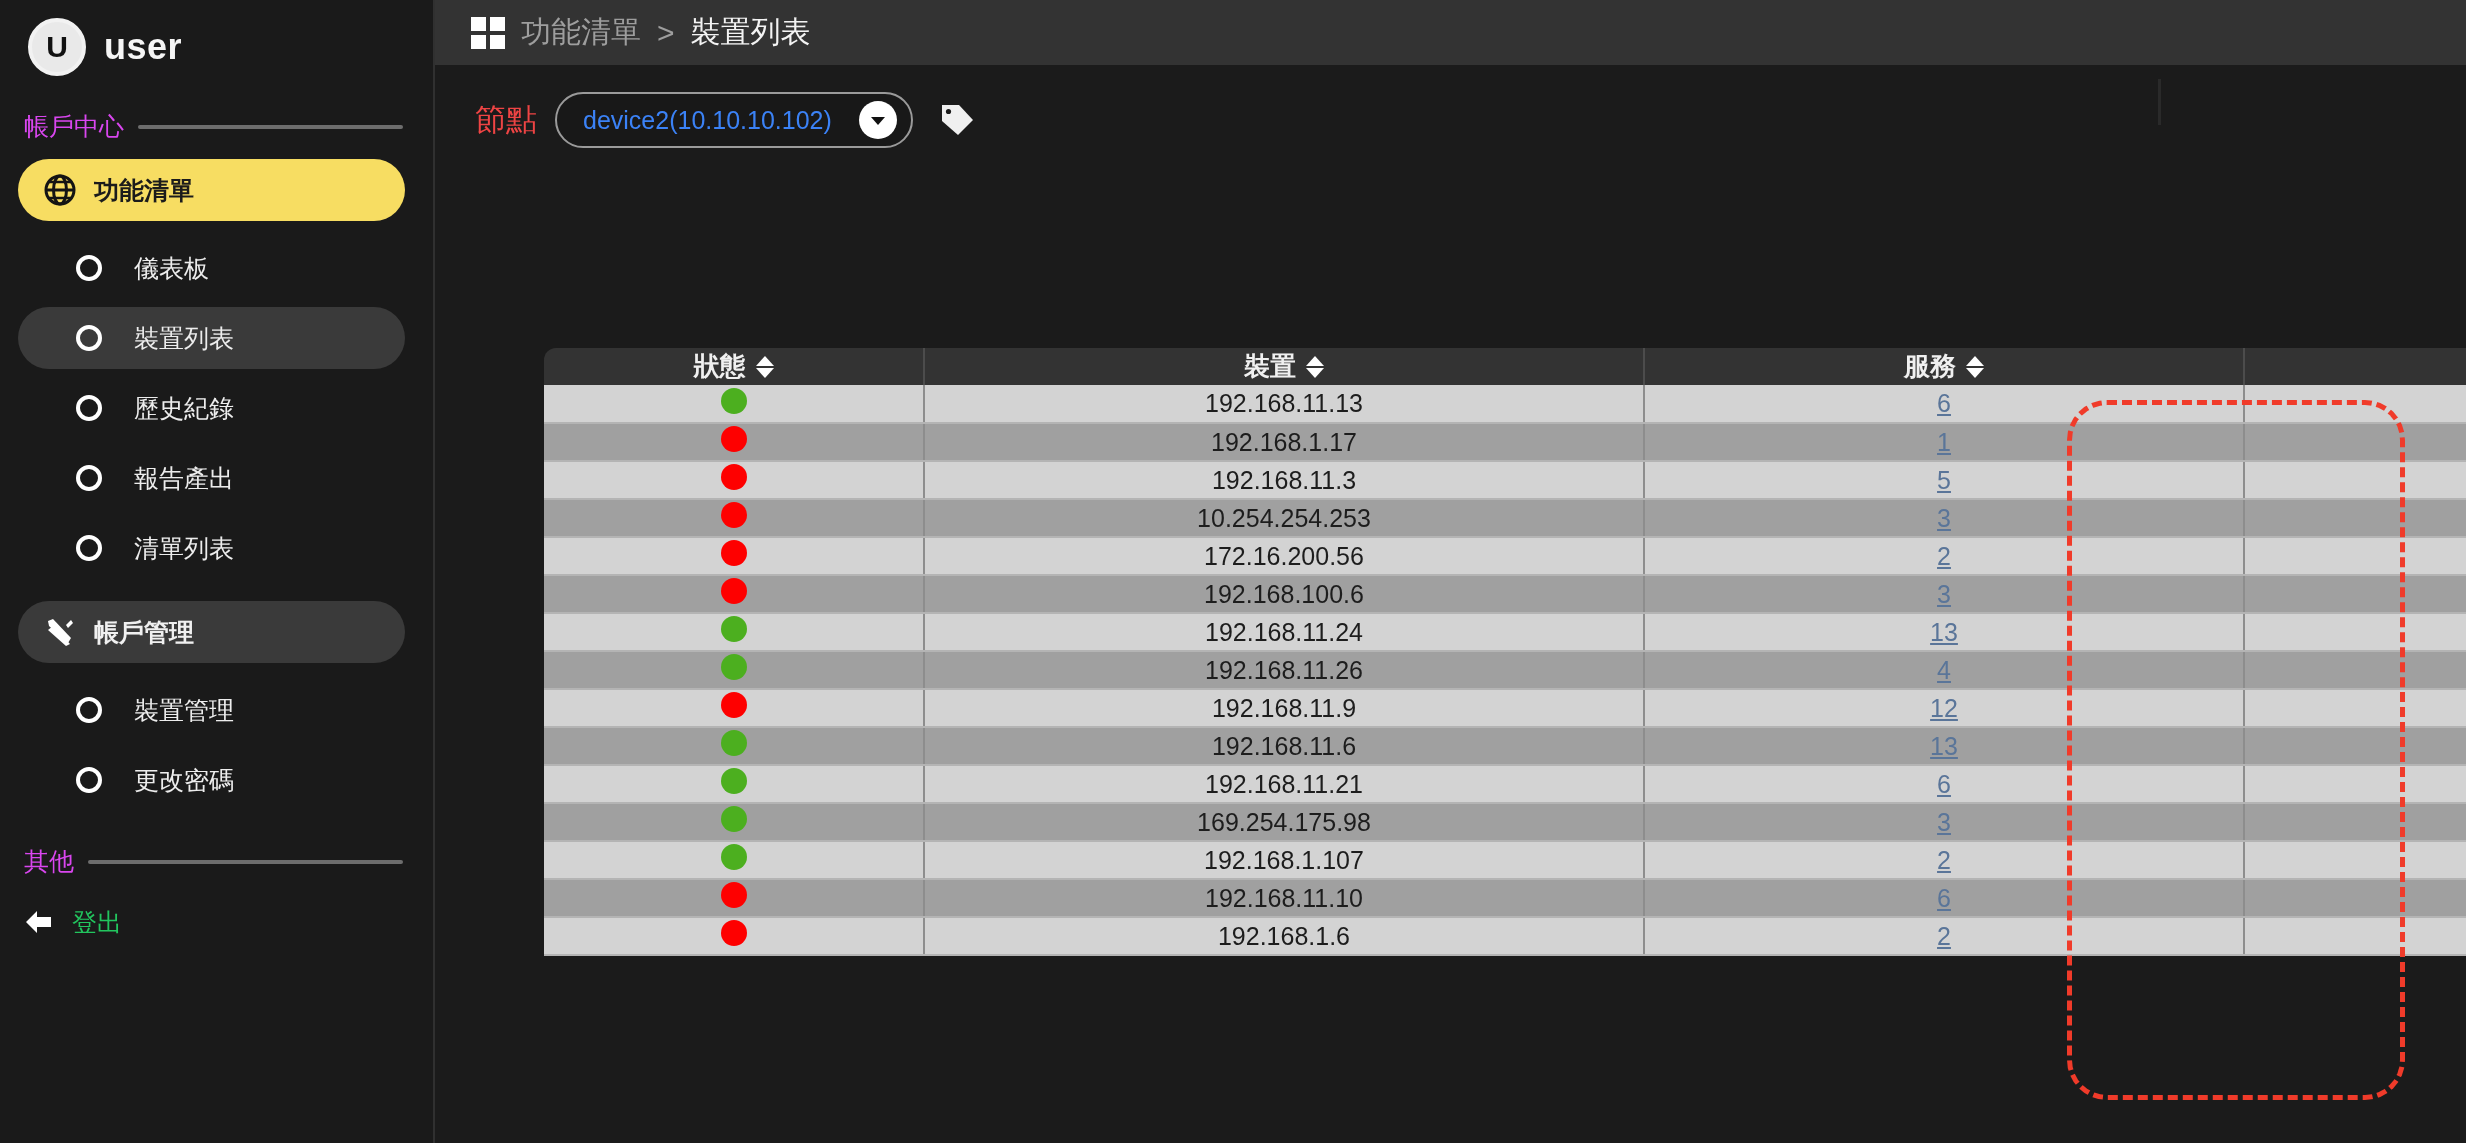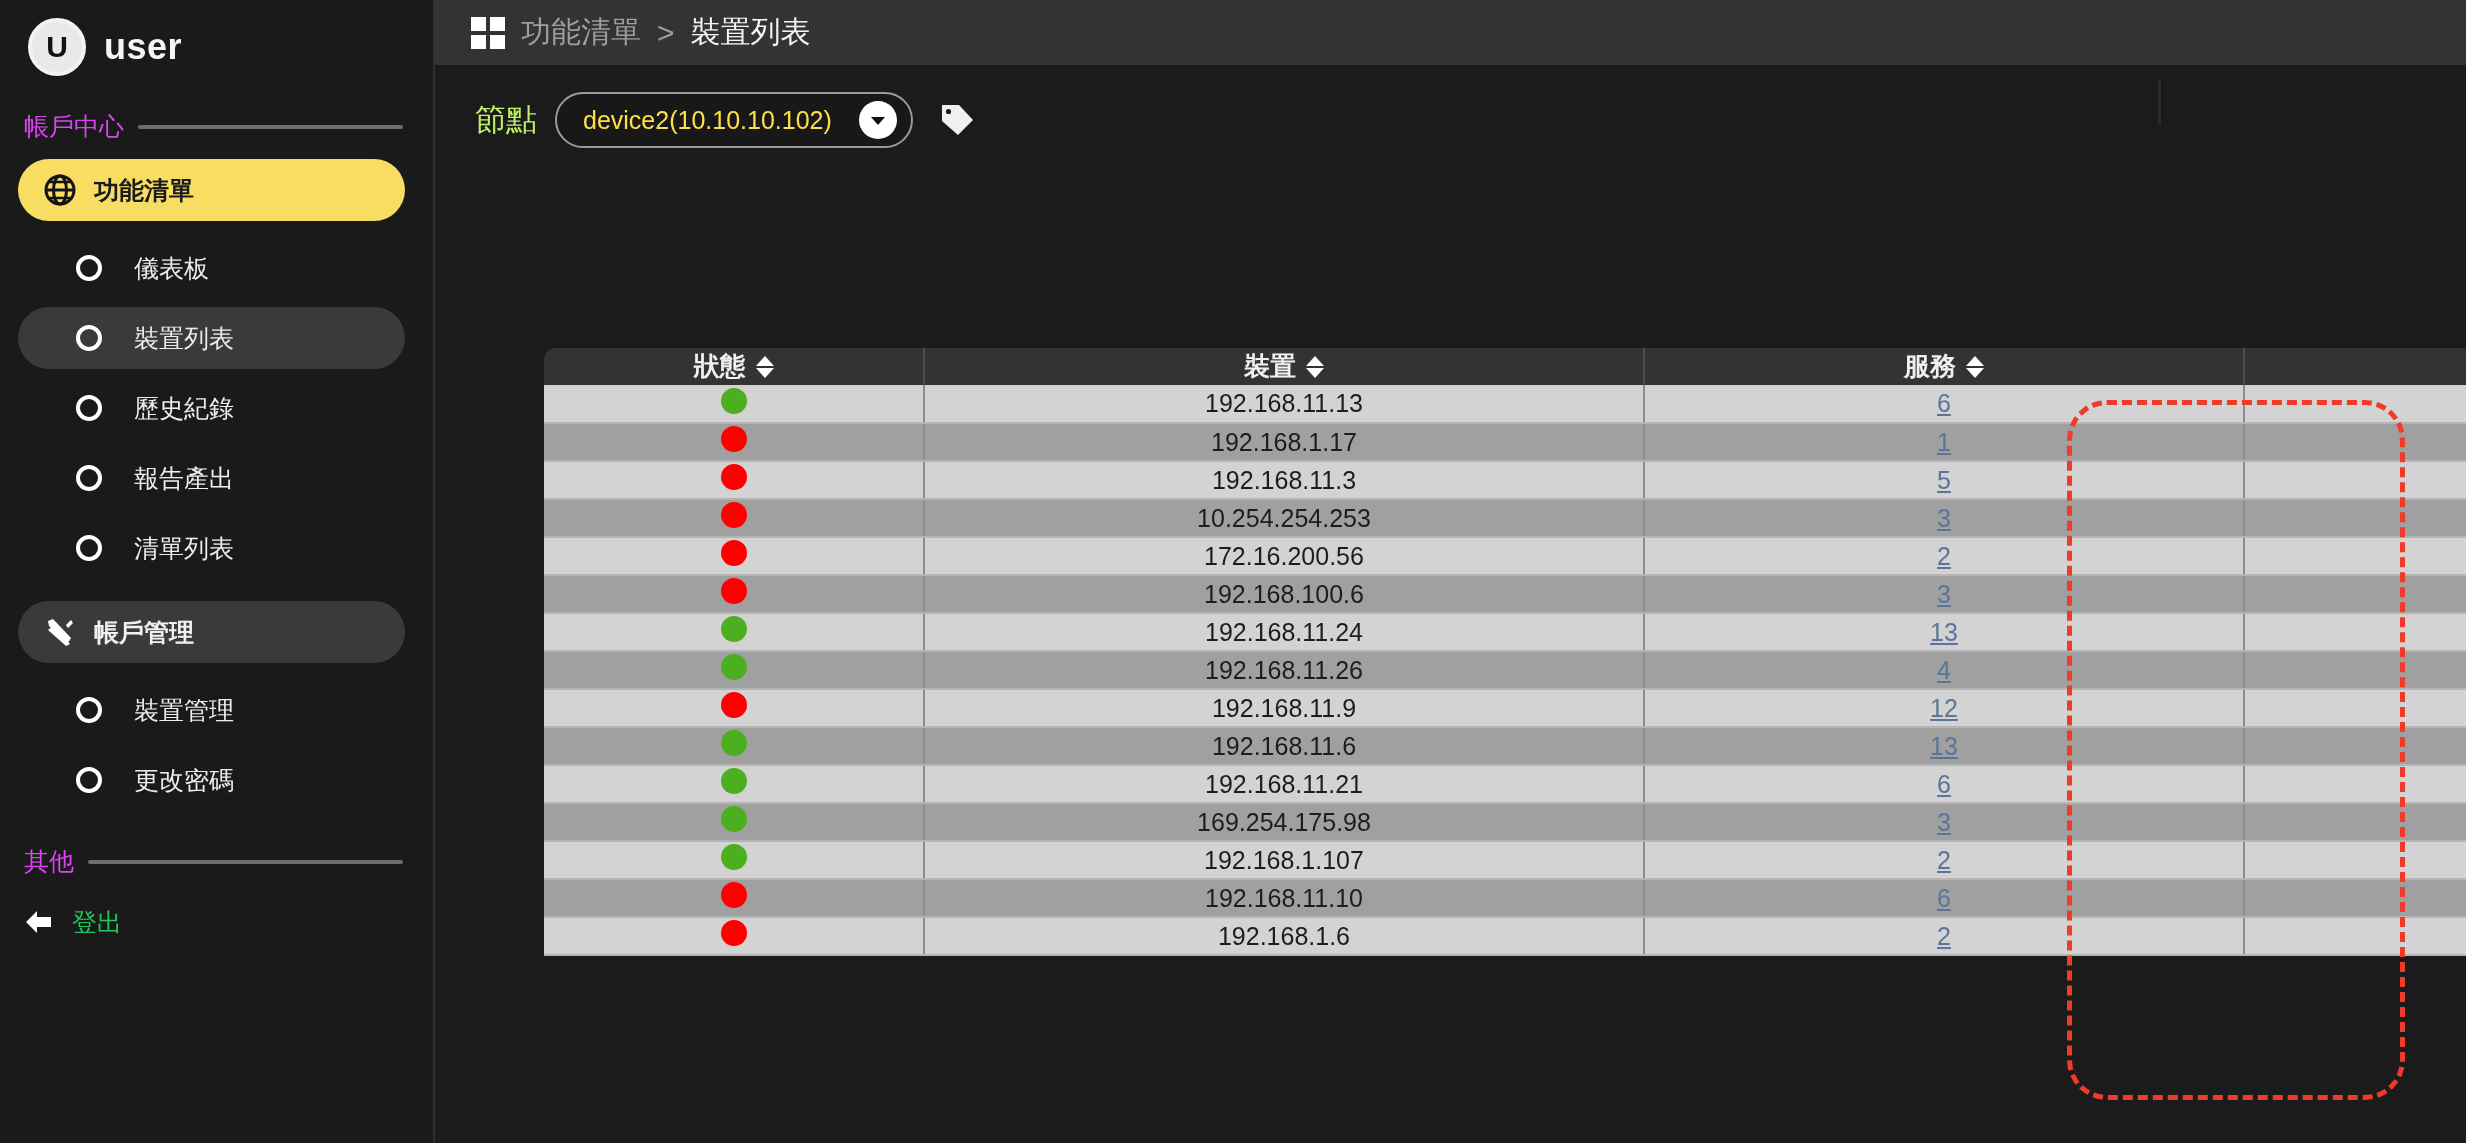--- a/index.html
+++ b/index.html
@@ -82,25 +82,25 @@
   }
   .grid-ico { width: 34px; height: 32px; flex: 0 0 34px; }
   .crumb-parent { color: #9e9e9e; font-size: 30px; }
   .crumb-sep { color: #9e9e9e; font-size: 30px; }
   .crumb-current { color: #f3f3f3; font-size: 30px; }
 
   .noderow {
     display: flex; align-items: center; gap: 18px;
     padding: 27px 0 0 40px; position: relative;
   }
-  .node-label { color: #bef264; font-size: 31px; }
+  .node-label { color: #ef4444; font-size: 31px; }
   .node-select {
     height: 56px; min-width: 358px;
     border: 2px solid #9a9a9a; border-radius: 28px;
-    background: #181818; color: #fde047;
+    background: #181818; color: #3b82f6;
     display: flex; align-items: center; justify-content: space-between;
     padding: 0 14px 0 26px; font-size: 25px; gap: 20px;
   }
   .chev-circle {
     width: 38px; height: 38px; border-radius: 50%; background: #fff;
     display: flex; align-items: center; justify-content: center;
   }
   .tag-ico { width: 36px; height: 36px; margin-left: 8px; }
   .faint-div {
     position: absolute; left: 1723px; top: 14px;

